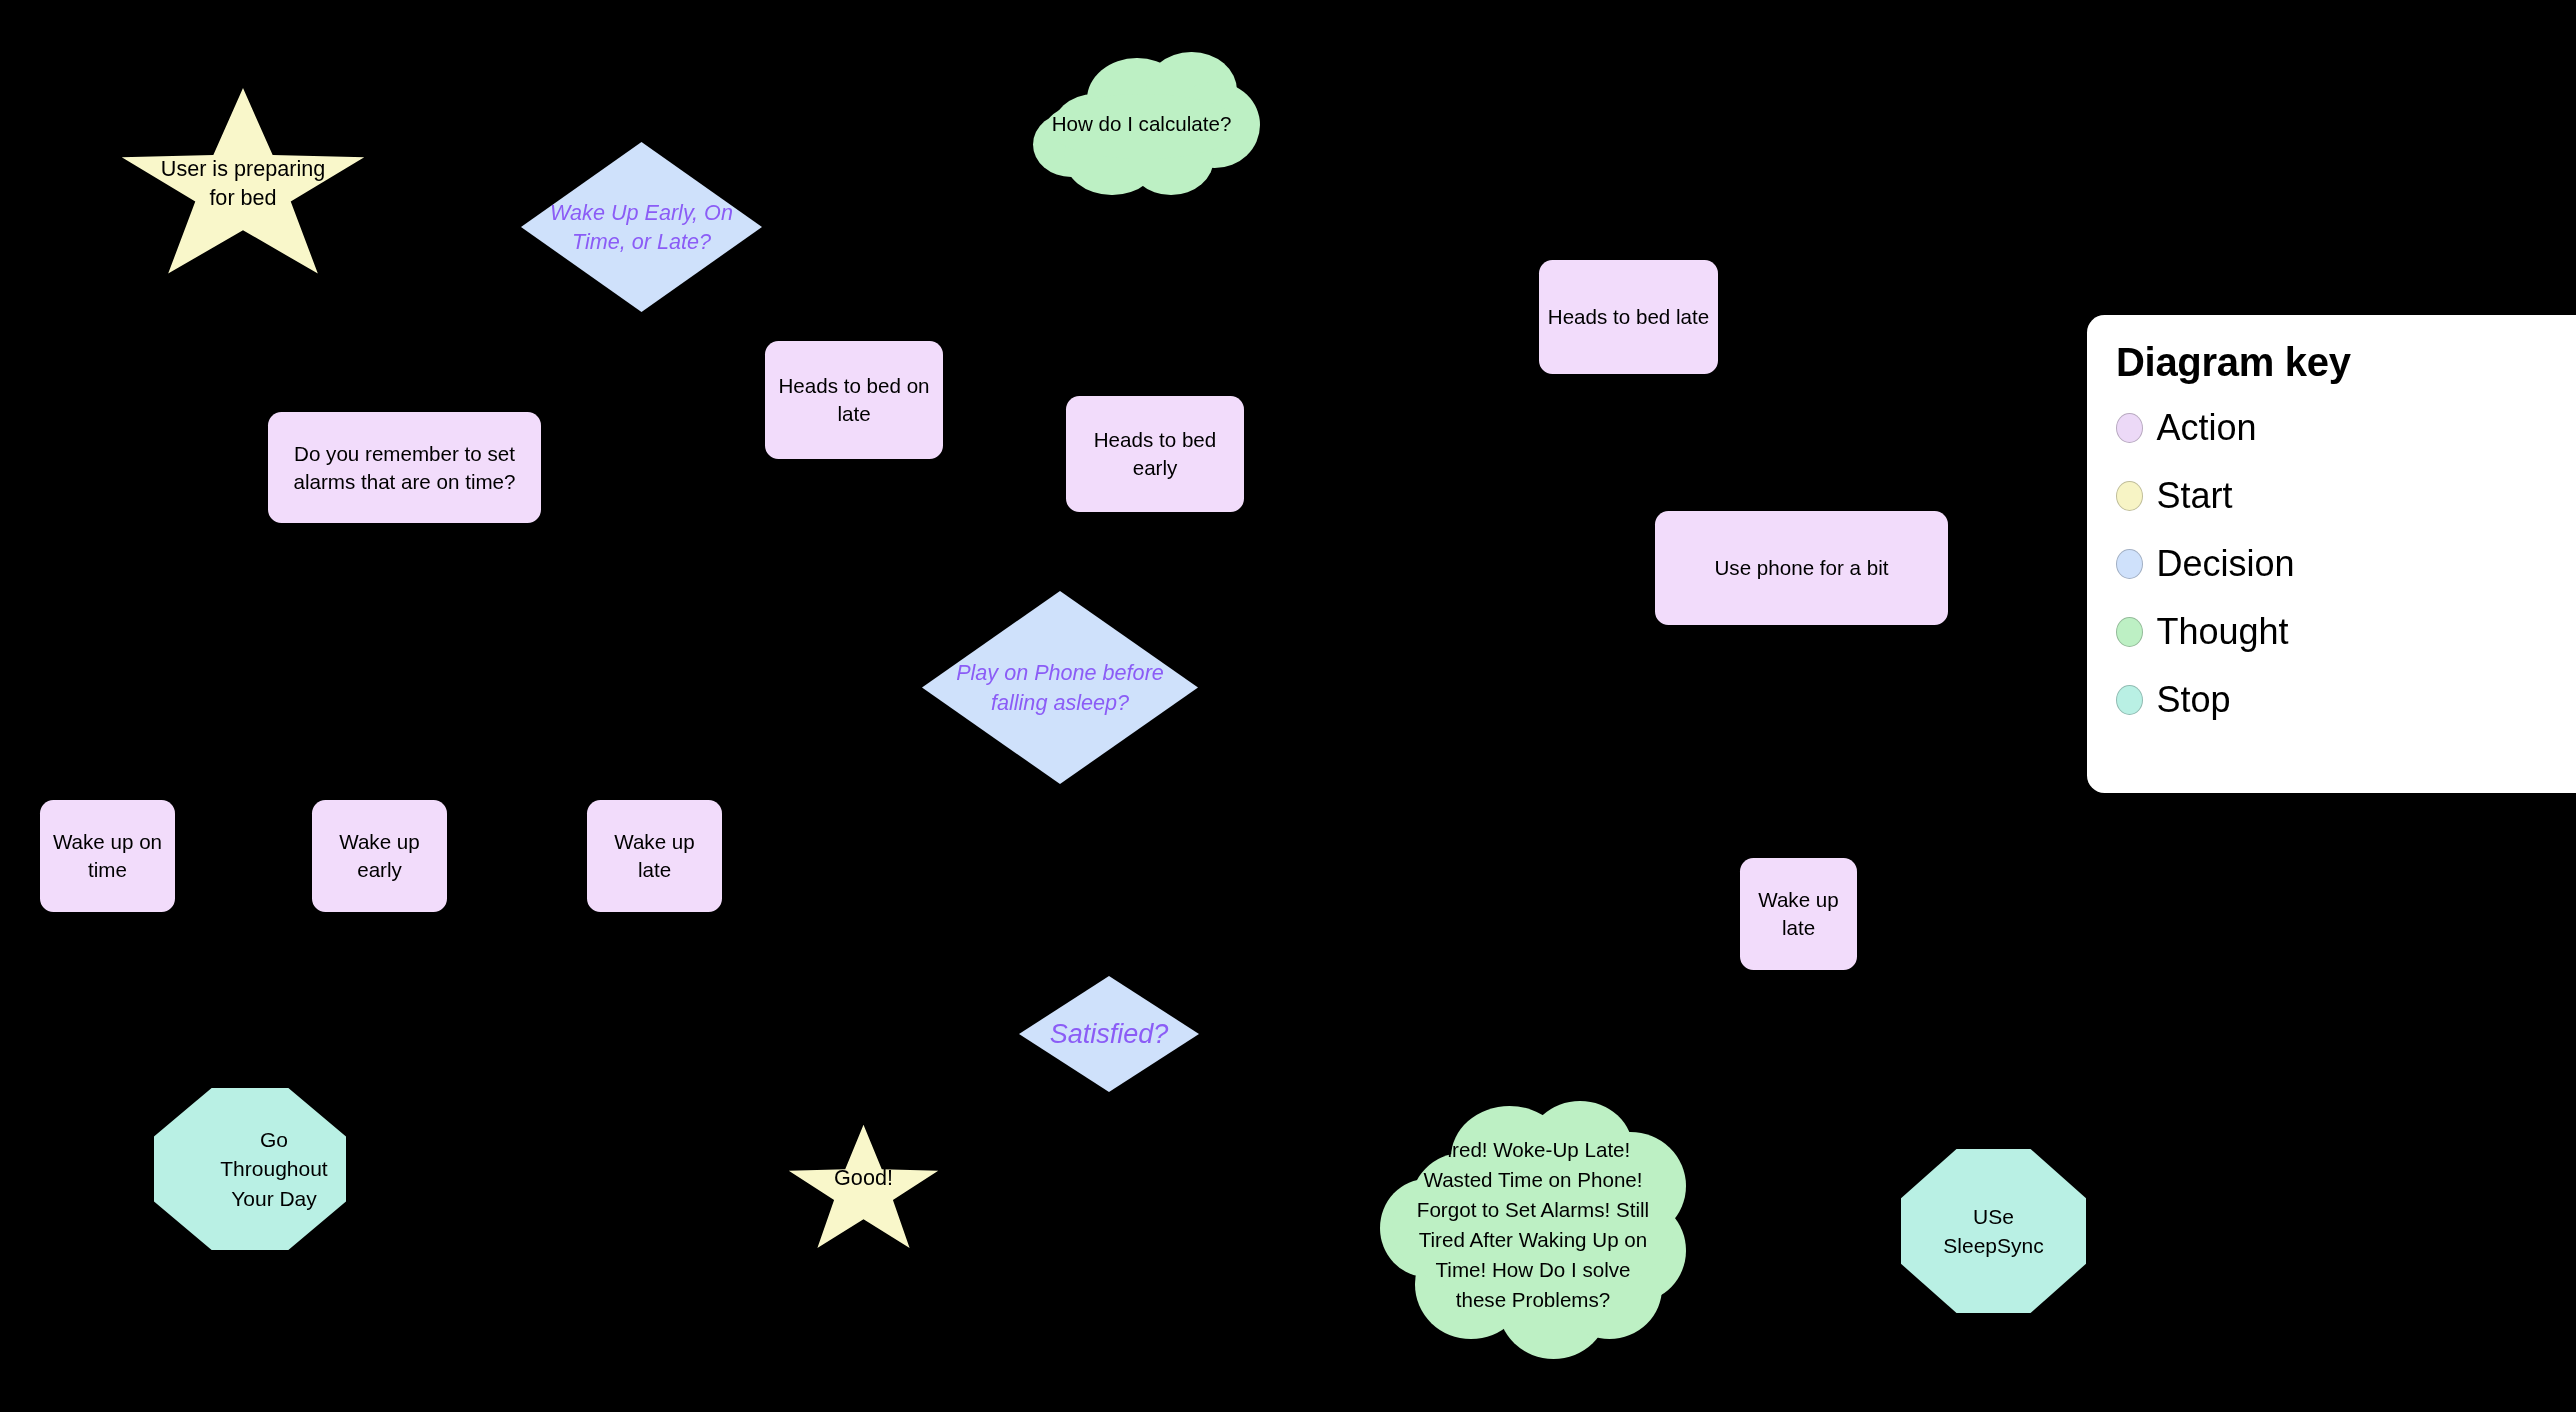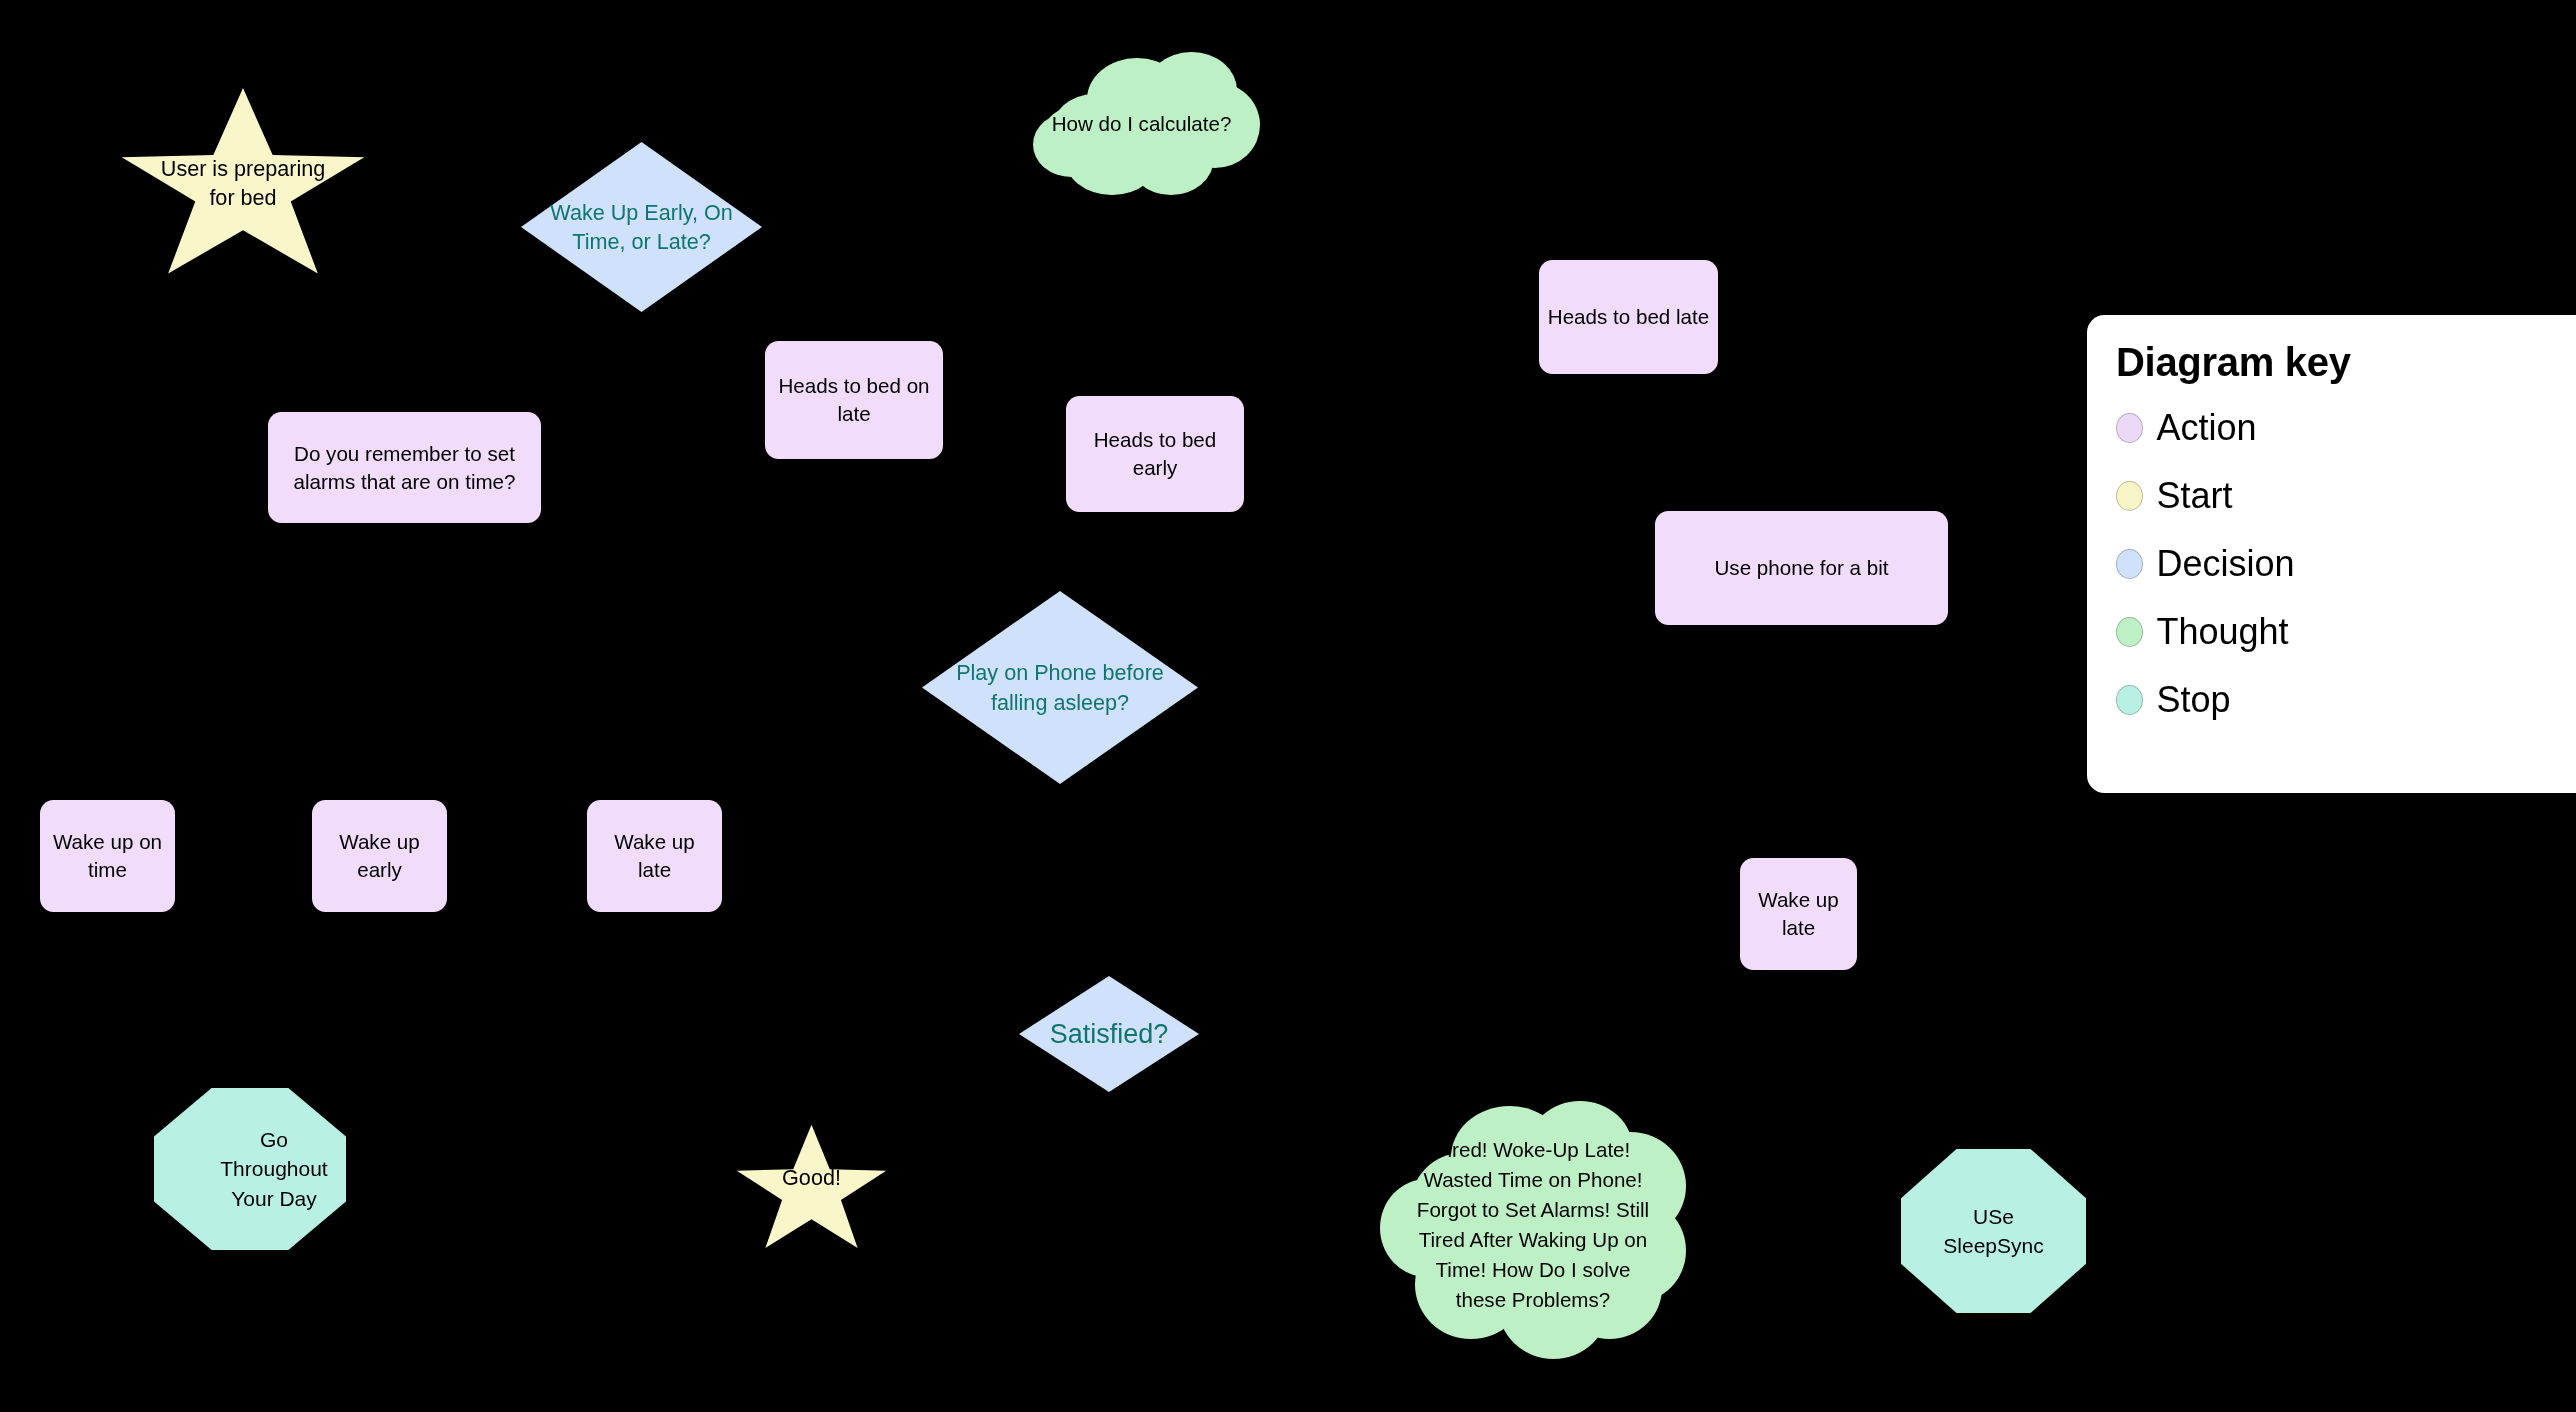--- a/index.html
+++ b/index.html
@@ -43,23 +43,24 @@
     clip-path: polygon(50% 0%, 100% 50%, 50% 100%, 0% 50%);
     border-radius: 6.2px;
   }
   .decision-label {
     position: absolute;
     inset: 0;
     display: flex;
     align-items: center;
     justify-content: center;
     text-align: center;
-    color: #0f766e;
+    color: #8b5cf6;
     line-height: 1.35;
     padding: 0 6%;
+    font-style: italic;
   }
 
   
   .star-wrap { position: absolute; }
   .star-shape {
     position: absolute;
     inset: 0;
     background: #f9f7ca;
     clip-path: polygon(
       50% 2%, 61.5% 34.5%, 97% 35.5%, 68.5% 57%,
@@ -212,21 +213,21 @@
   <div class="decision-wrap" style="left:1019px; top:976px; width:180px; height:116px;">
     <div class="decision-shape"></div>
     <div class="decision-label" style="font-size:27px;">Satisfied?</div>
   </div>
 
   <div class="octagon-wrap" style="left:154px; top:1088px; width:192px; height:162px;">
     <div class="octagon-shape"></div>
     <div class="octagon-label" style="font-size:21px;margin-left:48px;">Go Throughout Your Day</div>
   </div>
 
-  <div class="star-wrap" style="left:732px; top:1122px; width:159px; height:137px;">
+  <div class="star-wrap" style="left:784px; top:1122px; width:159px; height:137px;">
     <div class="star-shape"></div>
     <div class="star-label" style="font-size:21.6px; top:30%;">Good!</div>
   </div>
 
   <div class="cloud-wrap" style="left:1386px; top:1096px; width:294px; height:258px;text-decoration:underline;">
     <div class="cloud-shape">
       <span style="left:8%;   top:22%;  width:36%; height:42%;"></span>
       <span style="left:-2%;  top:32%;  width:32%; height:38%;"></span>
       <span style="left:22%;  top:4%;   width:40%; height:40%;"></span>
       <span style="left:48%;  top:2%;   width:36%; height:38%;"></span>

